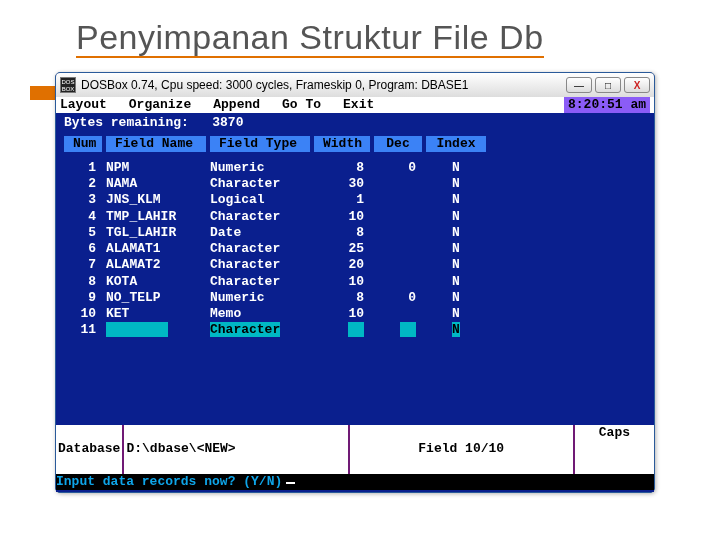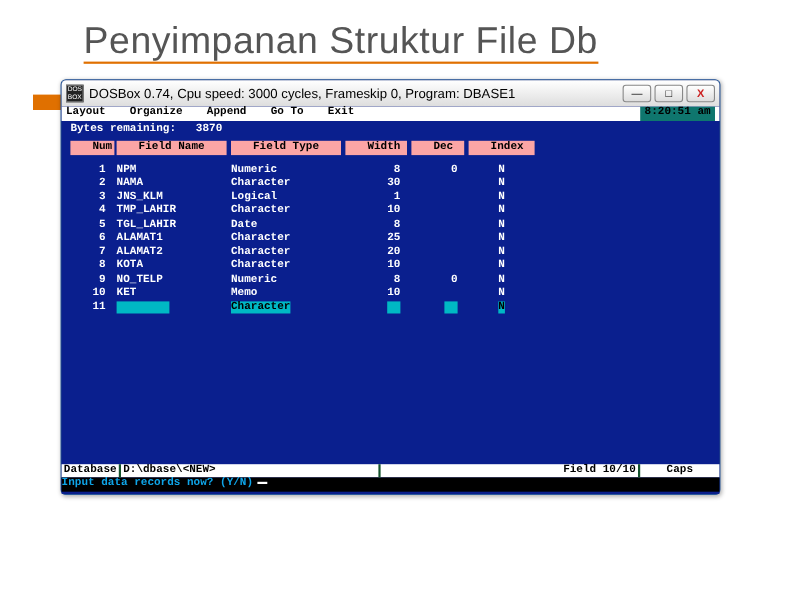--- a/index.html
+++ b/index.html
@@ -67,77 +67,77 @@
     width: 26px; height: 16px;
     border: 1px solid #888;
     border-radius: 3px;
     background: linear-gradient(#fff,#ddd);
     display: flex; align-items: center; justify-content: center;
     font-size: 10px;
   }
   .win-btn-close { color: #c22; font-weight: bold; }
   .dos-screen {
     font-family: 'Courier New', monospace;
-    font-size: 10px;
+    font-size: 13px;
     font-weight: bold;
     background: #0a1f8e;
     color: #fff;
     line-height: 1.25;
     padding-bottom: 2px;
   }
   .menu-bar {
     background: #fff;
     color: #000;
     padding: 0 4px;
     display: flex;
   }
   .menu-item { margin-right: 22px; }
   .clock {
     margin-left: auto;
-    background: #0f766e;
+    background: #8b5cf6;
     color: #000;
     padding: 0 4px;
   }
   .content {
     padding: 2px 8px 0 8px;
     min-height: 300px;
   }
   .status-line {
     padding-right: 10px;
     margin-bottom: 4px;
   }
   .field-table {
     display: grid;
     grid-template-columns: 38px 100px 100px 56px 48px 60px;
     column-gap: 4px;
   }
   .hdr {
-    background: #fca5a5;
+    background: #3b82f6;
     color: #000;
     text-align: center;
-    padding: 0 20px;
+    padding: 0 9px;
     margin-bottom: 8px;
   }
   .hdr-left { text-align: left; }
   .cell { white-space: pre; }
   .cell-num { text-align: right; padding-right: 6px; }
   .cell-center { text-align: center; }
   .inv {
     background: #00b8c4;
     color: #000;
   }
   .bottom-status {
     display: flex;
     background: #fff;
     color: #000;
     margin-top: 12px;
   }
   .bottom-status .seg {
-    padding: 0 2px;
-    border-right: 2px solid #14532d;
+    padding: 16px 2px;
+    border-right: 2px solid #701a75;
   }
   .bottom-status .segw { flex: 1; }
   .bottom-status .caps { margin-left: auto; padding: 0 24px; }
   .prompt-line {
     background: #000;
     color: #0ea5e9;
     text-align: left;
   }
   .cursor {
     display: inline-block;
@@ -253,20 +253,20 @@
           <div class="cell " data-interactable="true"><span class="inv">Character</span></div>
           <div class="cell cell-num" data-interactable="true"><span class="inv">  </span></div>
           <div class="cell cell-num" data-interactable="true"><span class="inv">  </span></div>
           <div class="cell cell-center" data-interactable="true"><span class="inv">N</span></div>
         </div>
     </div>
 
     <div class="bottom-status" data-interactable="false">
       <span class="seg" data-interactable="false">Database</span>
       <span class="seg segw" data-interactable="false">D:\dbase\&lt;NEW&gt;</span>
-      <span class="seg segw" data-interactable="false" style="text-align:right;">Field 10/10</span>
+      <span class="seg segw" data-interactable="false" style="text-align:center;">Field 10/10</span>
       <span class="caps" data-interactable="false">Caps</span>
     </div>
     <div class="prompt-line" data-interactable="true">
       <span>Input data records now? (Y/N)</span><span class="cursor" data-interactable="false"></span>
     </div>
   </div>
 </div>
 
 </body></html>

